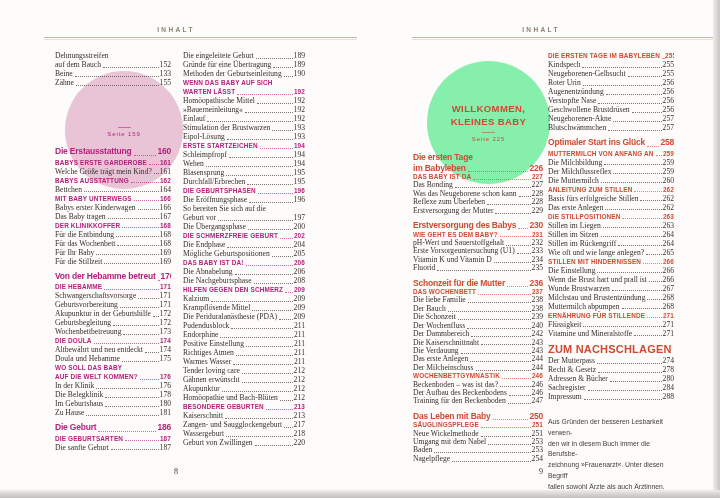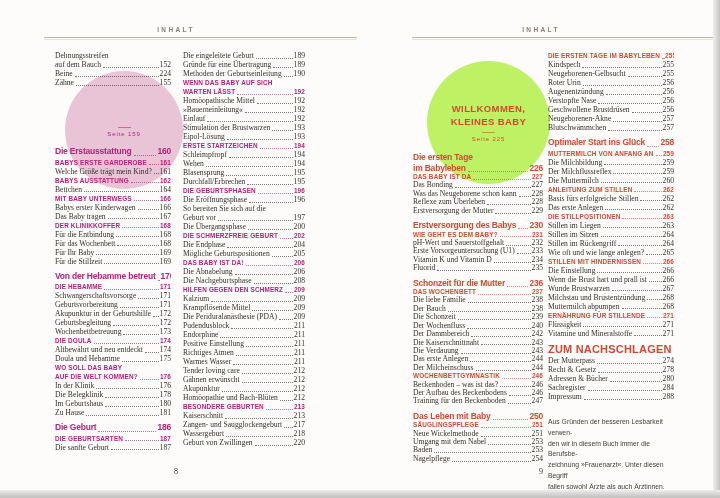--- a/index.html
+++ b/index.html
@@ -75,21 +75,21 @@
         <span class="lbl">Dehnungsstreifen</span>
       </div>
       <div class="row normal">
         <span class="lbl">auf dem Bauch</span>
         <span class="lead"></span>
         <span class="num">152</span>
       </div>
       <div class="row normal">
         <span class="lbl">Beine</span>
         <span class="lead"></span>
-        <span class="num">224</span>
+        <span class="num">133</span>
       </div>
       <div class="row normal">
         <span class="lbl">Zähne</span>
         <span class="lead"></span>
         <span class="num">155</span>
       </div>
     </div>
   <div class="col col-1b">
       <div class="row section">
         <span class="lbl">Die Erstausstattung</span>
@@ -467,21 +467,21 @@
         <span class="lead"></span>
         <span class="num">220</span>
       </div>
     </div>
   <div class="page-num">8</div>
 </div>
 
 <div class="page page-r" style="--accent: #d04a33;">
   <div class="running-head">INHALT</div>
   <div class="head-rule"></div>
-  <div class="circle" style="background: #bef264;">
+  <div class="circle" style="background: #86efac;">
     <div class="c-title">
       <span>WILLKOMMEN,</span><br>
       <span>KLEINES BABY</span>
     </div>
     <div class="c-dash"></div>
     <div class="c-sub">Seite 225</div>
   </div>
   <div class="col col-1r tight">
       <div class="row section">
         <span class="lbl">Die ersten Tage</span>

